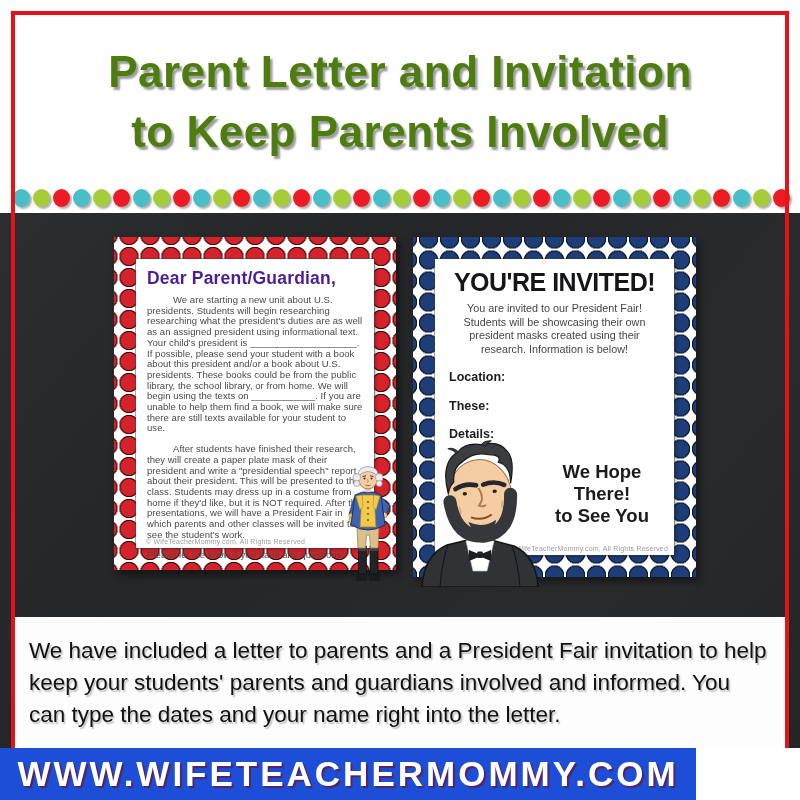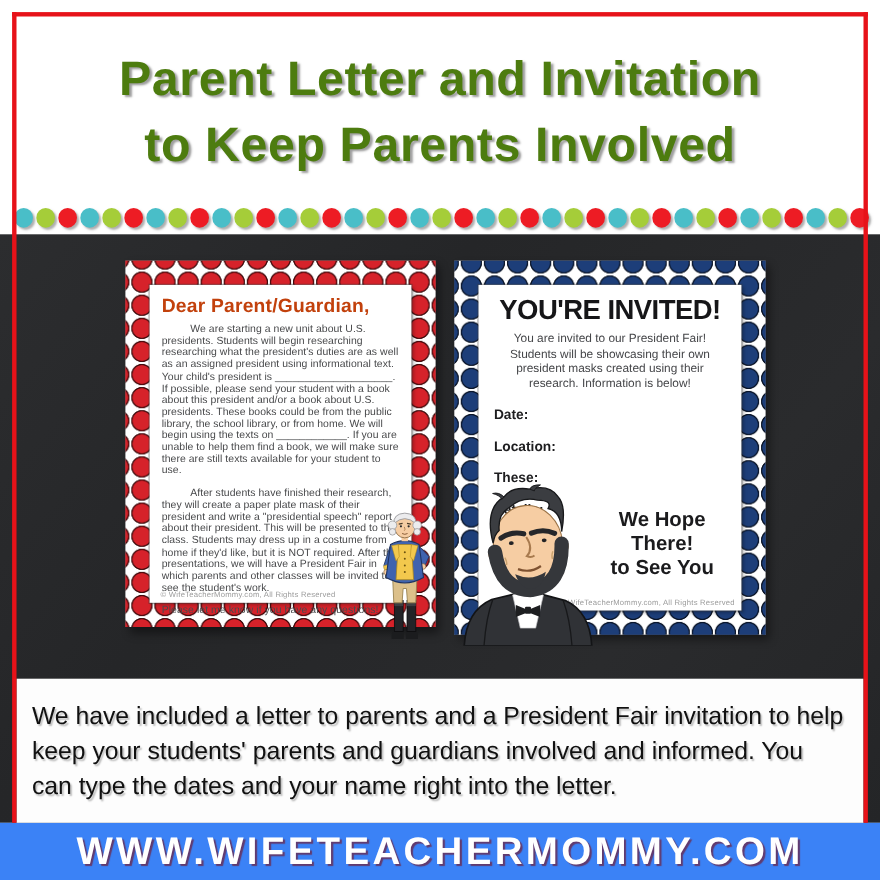--- a/index.html
+++ b/index.html
@@ -7,22 +7,22 @@
     position:relative;width:800px;height:800px;margin:0 auto;
     background:#ffffff;overflow:hidden;
     font-family:"Liberation Sans","DejaVu Sans",sans-serif;
   }
   
   .chalkboard{
     position:absolute;left:0;top:213px;width:800px;height:535px;
     background:linear-gradient(130deg,#2c2d2f 0%,#252628 35%,#2a2b2d 70%,#242527 100%);
   }
   .bottom-bar{
-    position:absolute;left:0;top:748px;width:800px;height:52px;
-    background:#3b82f6;display:flex;align-items:center;justify-content:center;
+    position:absolute;left:0;top:748px;width:696px;height:52px;
+    background:#1d4ed8;display:flex;align-items:center;justify-content:center;
   }
   .url{
     color:#ffffff;font-weight:bold;font-size:35px;letter-spacing:3px;
     text-shadow:2px 2px 1px rgba(130,0,0,.55);white-space:nowrap;
   }
   .frame{
     position:absolute;left:11px;top:11px;right:11px;height:733px;
     border:4px solid #e71219;border-bottom:none;z-index:4;pointer-events:none;
   }
   
@@ -56,21 +56,21 @@
       radial-gradient(circle,#0a1427 0 9.4px,rgba(0,0,0,0) 10px);
     background-size:21px 21px;
   }
   .inner{
     position:absolute;inset:22px;background:#fff;
     box-shadow:0 0 0 1px rgba(55,55,55,.45),2px 2px 3px rgba(0,0,0,.25);
   }
   
   .letter .inner{padding:7px 11px;box-sizing:border-box;}
   .letter-heading{
-    margin:2px 0 6px 0;font-size:17.5px;font-weight:bold;color:#c2410c;letter-spacing:.2px;
+    margin:2px 0 6px 0;font-size:17.5px;font-weight:bold;color:#4c1d95;letter-spacing:.2px;
   }
   .letter p{
     margin:0 0 10px 0;font-size:9.5px;line-height:10.7px;color:#48494b;letter-spacing:.05px;
   }
   .letter p.indent{text-indent:26px;}
   .letter .closing{margin-bottom:0;}
   .copyright{
     position:absolute;font-size:7px;color:#9b9b9b;letter-spacing:.2px;white-space:nowrap;
   }
   .letter .copyright{left:10px;bottom:3px;}
@@ -173,21 +173,20 @@
       <div class="copyright">© WifeTeacherMommy.com, All Rights Reserved</div>
     </div>
   </div>
 
   <div class="doc invite">
     <div class="band navy-band"></div>
     <div class="inner">
       <h2 class="invite-heading">YOU'RE INVITED!</h2>
       <p class="invite-intro">You are invited to our President Fair! Students will be showcasing their own president masks created using their research. Information is below!</p>
       <div class="invite-fields">
-        <div class="invite-field">Date:</div>
         <div class="invite-field">Location:</div>
         <div class="invite-field">These:</div>
         <div class="invite-field">Details:</div>
       </div>
       <div class="hope">
         <div>We Hope</div>
         <div>There!</div>
         <div>to See You</div>
       </div>
       <div class="copyright">© WifeTeacherMommy.com, All Rights Reserved</div>

